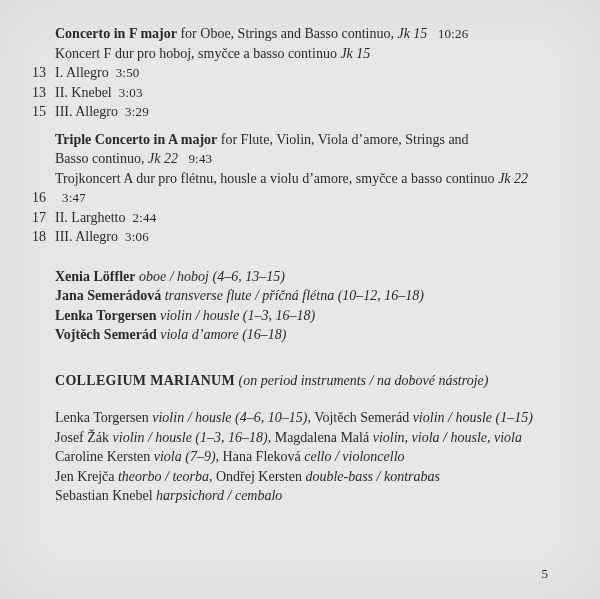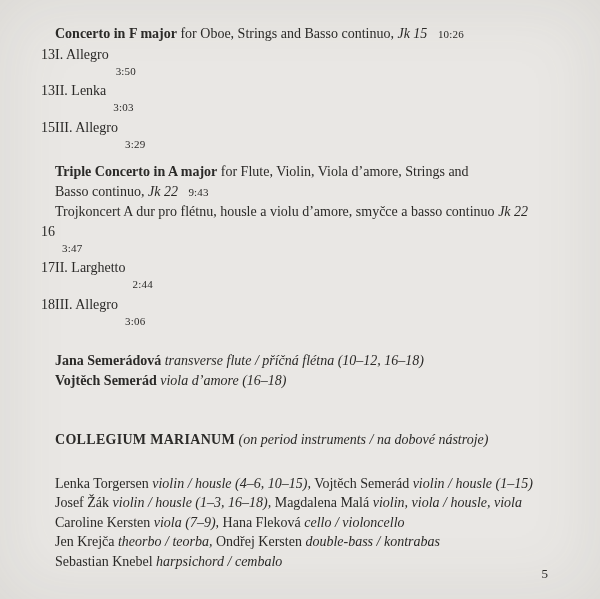--- a/index.html
+++ b/index.html
@@ -20,55 +20,59 @@
     content: "";
     position: absolute;
     inset: 0;
     pointer-events: none;
     box-shadow: inset 0 0 70px rgba(90,85,75,0.10);
   }
   .line { white-space: nowrap; }
   .indent { padding-left: 23px; }
   b { font-weight: bold; text-align: center; }
   i { }
-  .track { display: flex; white-space: nowrap; text-align: right; }
+  .track { display: flex; white-space: nowrap; }
   .tno { flex: 0 0 23px; width: 23px; }
-  .time { font-size: 11px; margin-left: 7px; letter-spacing: 0.2px; margin-top: 17px; }
+  .time { font-size: 13px; margin-left: 7px; letter-spacing: 0.2px; }
   .sec-work2   { margin-top: 8px; }
   .sec-solo    { margin-top: 20px; }
-  .sec-ens     { margin-top: 40px; }
-  .sec-members { margin-top: 24px; }
+  .sec-ens     { margin-top: 26px; }
+  .sec-members { margin-top: 18px; }
   .caps { letter-spacing: 0.3px; }
   .pageno {
     position: absolute;
     right: 52px;
     bottom: 16px;
     font-size: 13px;
   }
 </style>
 </head>
 <body>
 
 <div class="page">
 
   <section>
     <div class="line indent">
       <b>Concerto in F major</b>
       <span>for Oboe, Strings and Basso continuo,</span>
       <i>Jk 15</i>
       <span class="time">10:26</span>
     </div>
+    <div class="line indent">
+      <span>Koncert F dur pro hoboj, smyčce a basso continuo</span>
+      <i>Jk 15</i>
+    </div>
     <div class="track">
       <span class="tno">13</span>
       <span>I. Allegro</span>
       <span class="time">3:50</span>
     </div>
     <div class="track">
       <span class="tno">13</span>
-      <span>II. Lenka</span>
+      <span>II. Knebel</span>
       <span class="time">3:03</span>
     </div>
     <div class="track">
       <span class="tno">15</span>
       <span>III. Allegro</span>
       <span class="time">3:29</span>
     </div>
   </section>
 
   <section class="sec-work2">
@@ -96,22 +100,30 @@
     </div>
     <div class="track">
       <span class="tno">18</span>
       <span>III. Allegro</span>
       <span class="time">3:06</span>
     </div>
   </section>
 
   <section class="sec-solo">
     <div class="line indent">
+      <b>Xenia Löffler</b>
+      <i>oboe / hoboj (4–6, 13–15)</i>
+    </div>
+    <div class="line indent">
       <b>Jana Semerádová</b>
       <i>transverse flute / příčná flétna (10–12, 16–18)</i>
+    </div>
+    <div class="line indent">
+      <b>Lenka Torgersen</b>
+      <i>violin / housle (1–3, 16–18)</i>
     </div>
     <div class="line indent">
       <b>Vojtěch Semerád</b>
       <i>viola d’amore (16–18)</i>
     </div>
   </section>
 
   <section class="sec-ens">
     <div class="line indent">
       <b class="caps">COLLEGIUM MARIANUM</b>

